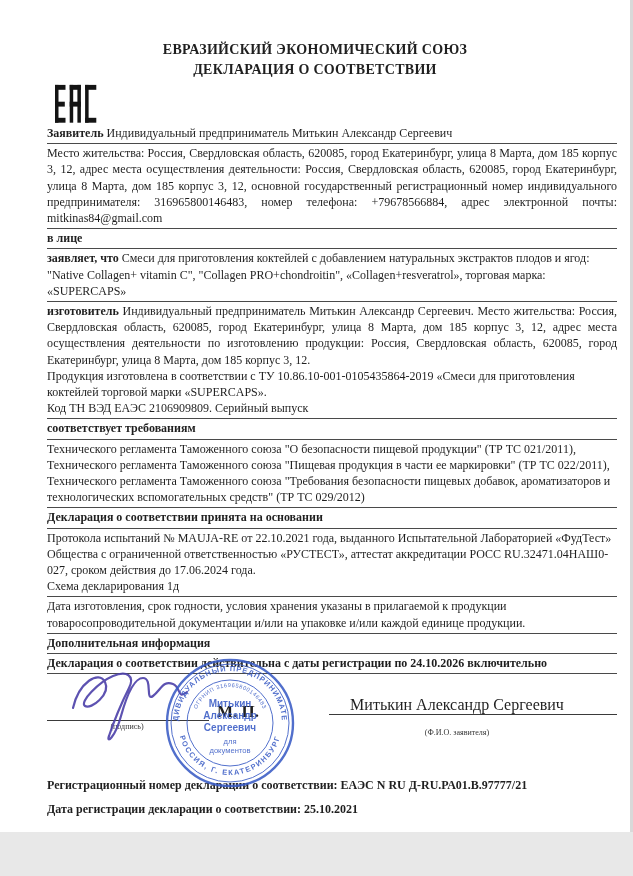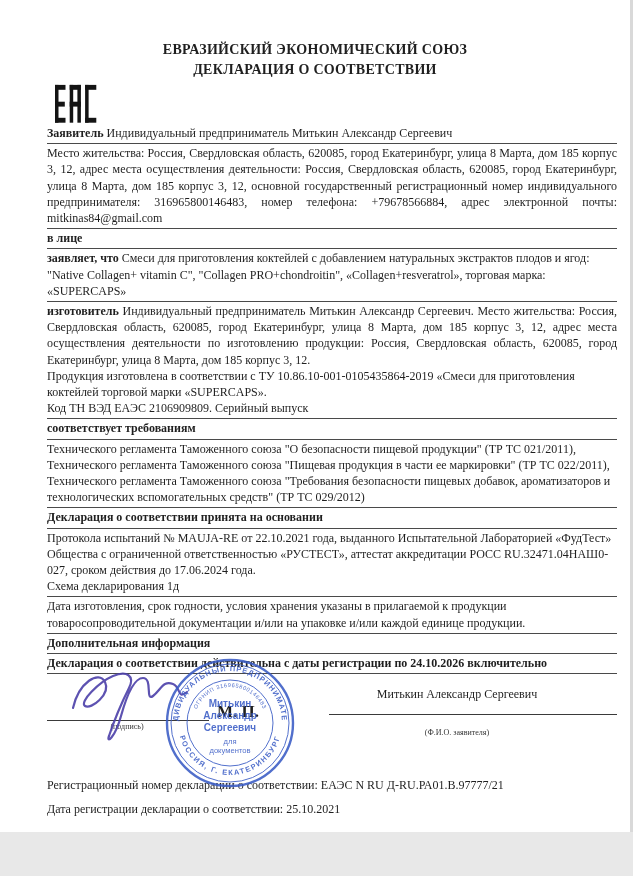--- a/index.html
+++ b/index.html
@@ -13,24 +13,24 @@
   .content{position:absolute;left:47px;top:124px;width:570px;}
   .row{border-bottom:1px solid #4a4a4a;padding:1px 0 2px 0;font-size:12px;line-height:16.2px;}
   .b{font-weight:bold;}
   .just{text-align:justify;}
   .sig-area{position:relative;height:92px;}
   .sig-svg{position:absolute;left:18px;top:-12px;z-index:1;}
   .sign-line{position:absolute;left:0;top:46px;width:162px;border-top:1px solid #3a3a3a;}
   .sign-caption{position:absolute;left:30px;top:48px;width:100px;text-align:center;font-size:8px;color:#333;}
   .mp{position:absolute;left:170px;top:28px;font-size:17px;font-weight:bold;z-index:1;}
   .stamp-svg{position:absolute;left:116px;top:-18px;z-index:3;opacity:.88;}
-  .fio{position:absolute;left:290px;top:13px;width:240px;text-align:center;font-size:12px;}
+  .fio{position:absolute;left:290px;top:22px;width:240px;text-align:center;font-size:16px;}
   .fio-line{position:absolute;left:282px;top:40px;right:0;border-top:1px solid #3a3a3a;}
   .fio-caption{position:absolute;left:290px;top:54px;width:240px;text-align:center;font-size:8px;color:#333;}
-  .reg{font-weight:normal;font-size:12px;margin-top:12px;position:relative;z-index:2;}
+  .reg{font-weight:bold;font-size:12px;margin-top:12px;position:relative;z-index:2;}
   .reg + .reg{margin-top:9px;}
   .stamp-ring{fill:none;stroke:#3a5cc5;}
   .stamp-text{fill:#3a5cc5;font-family:"Liberation Sans", sans-serif;}
 </style>
 </head>
 <body>
 
 <div class="page">
 
   <div class="title">

